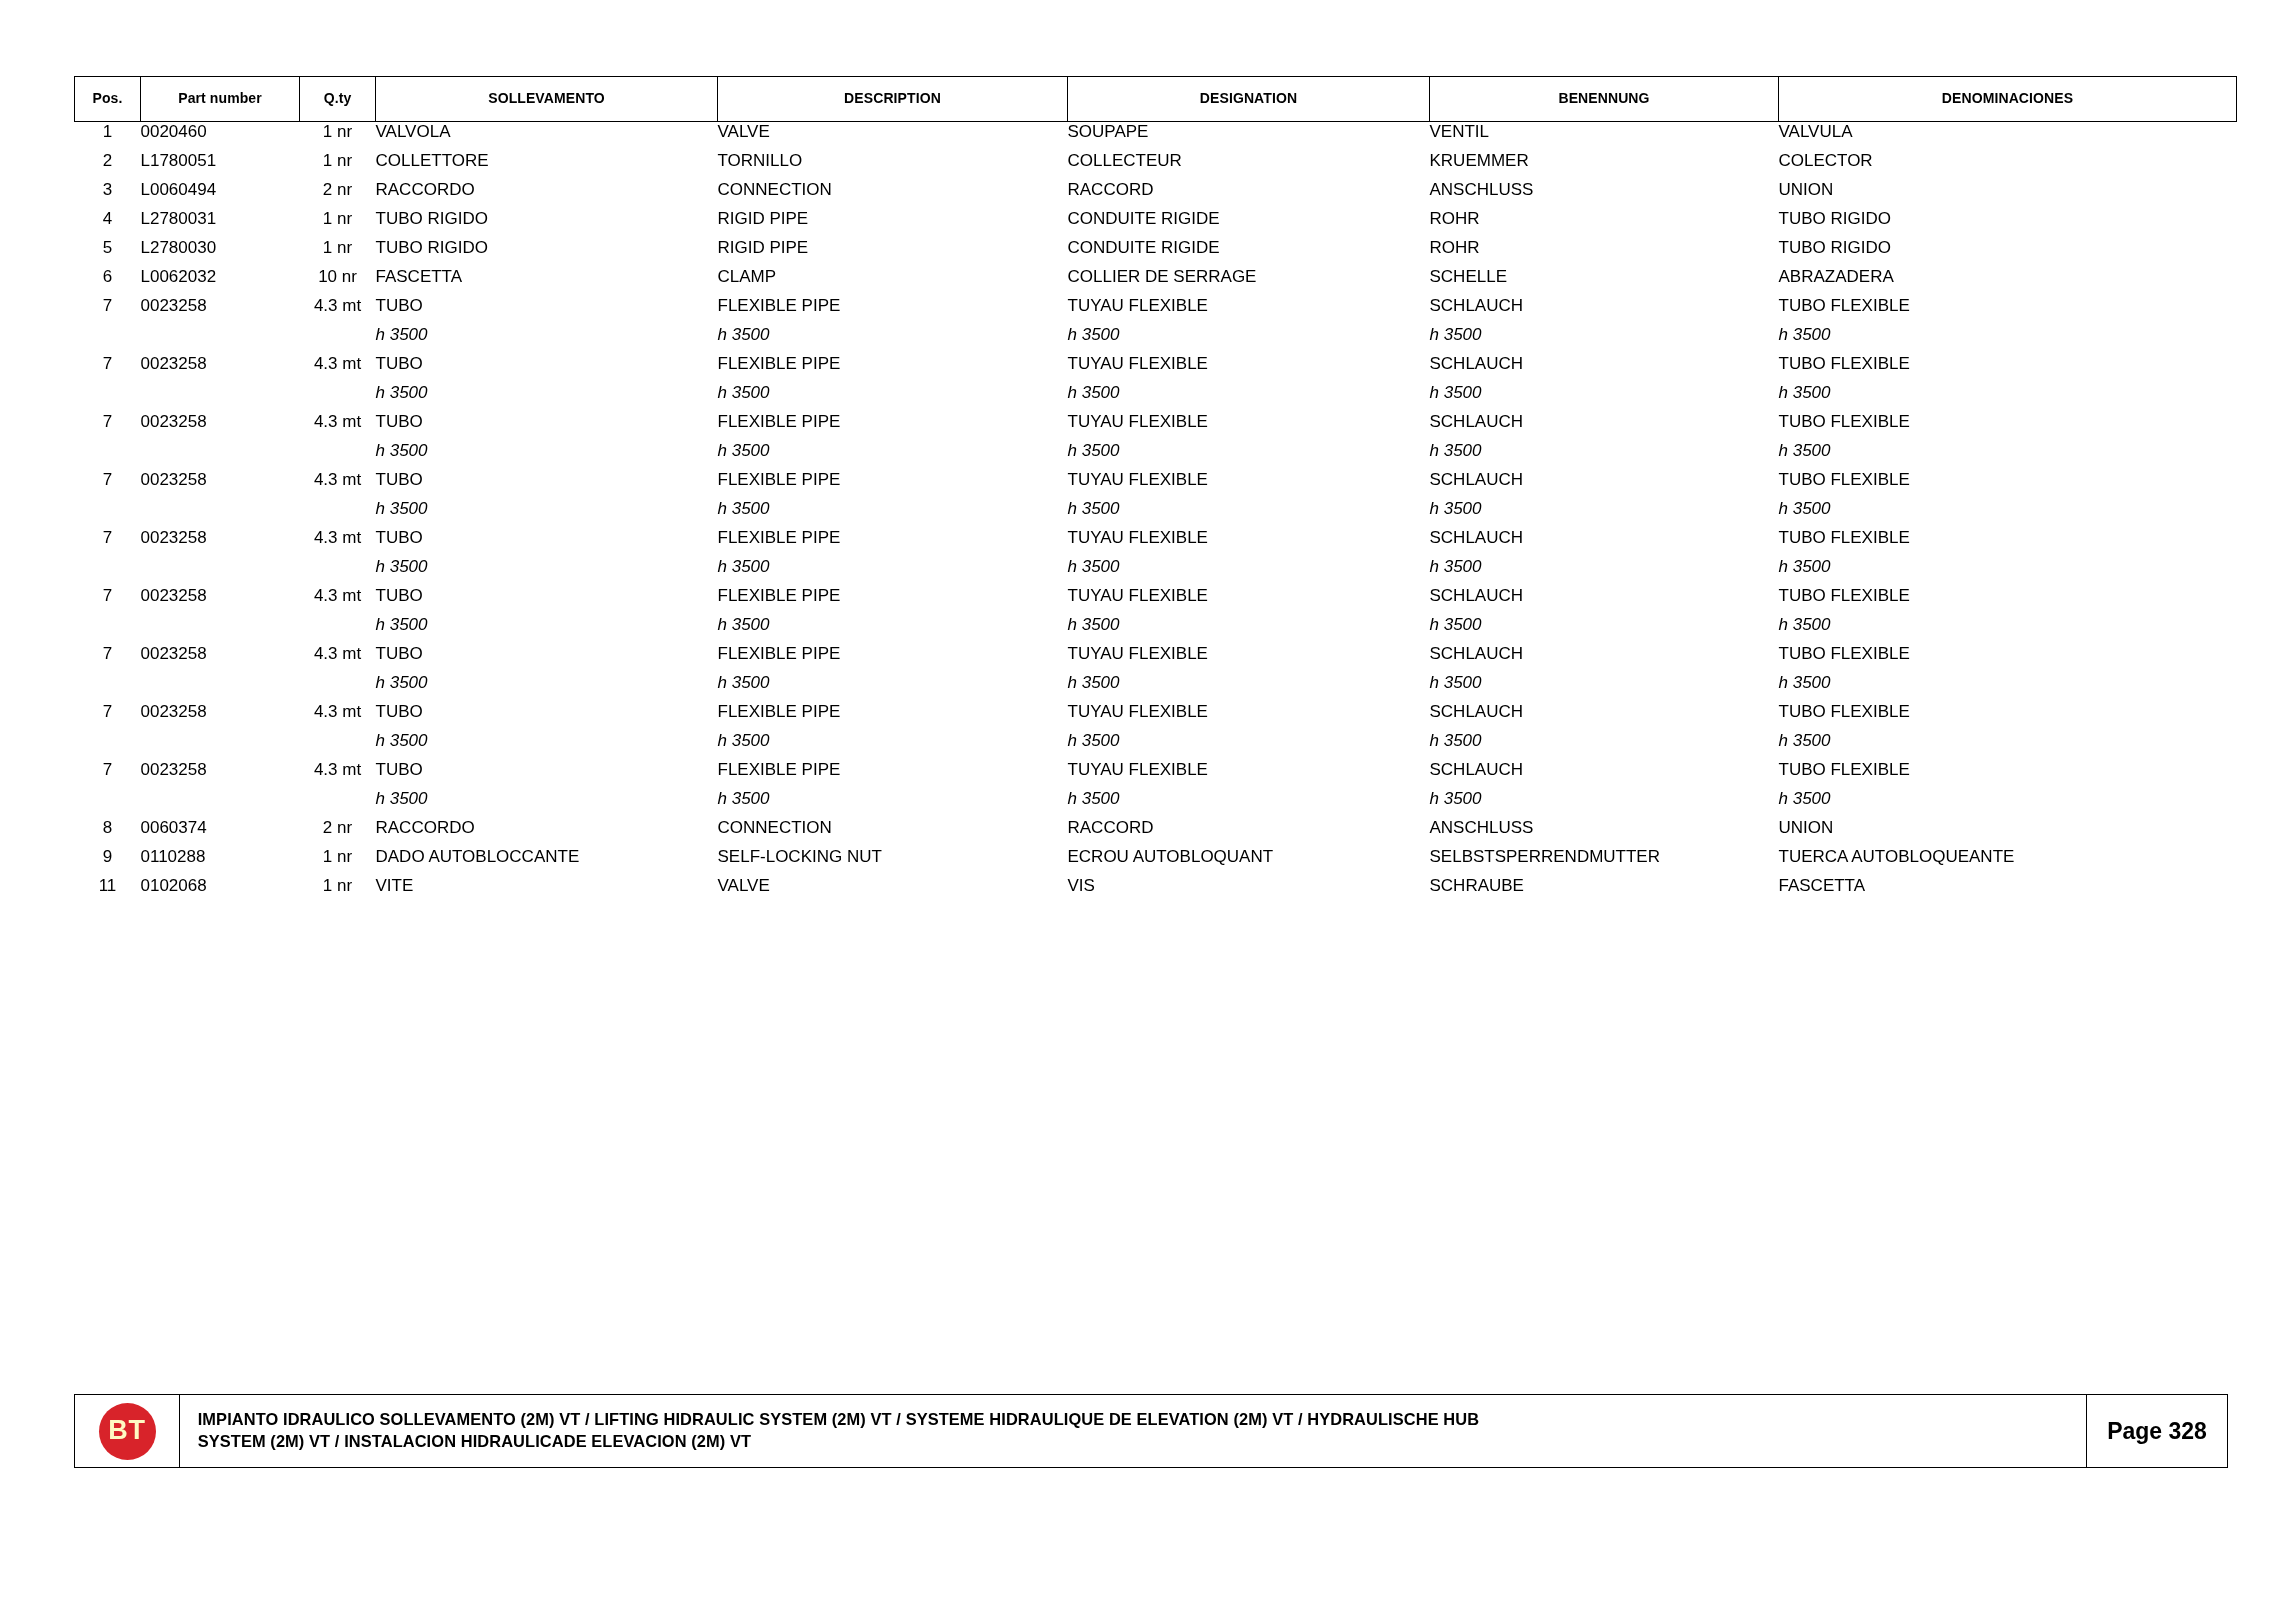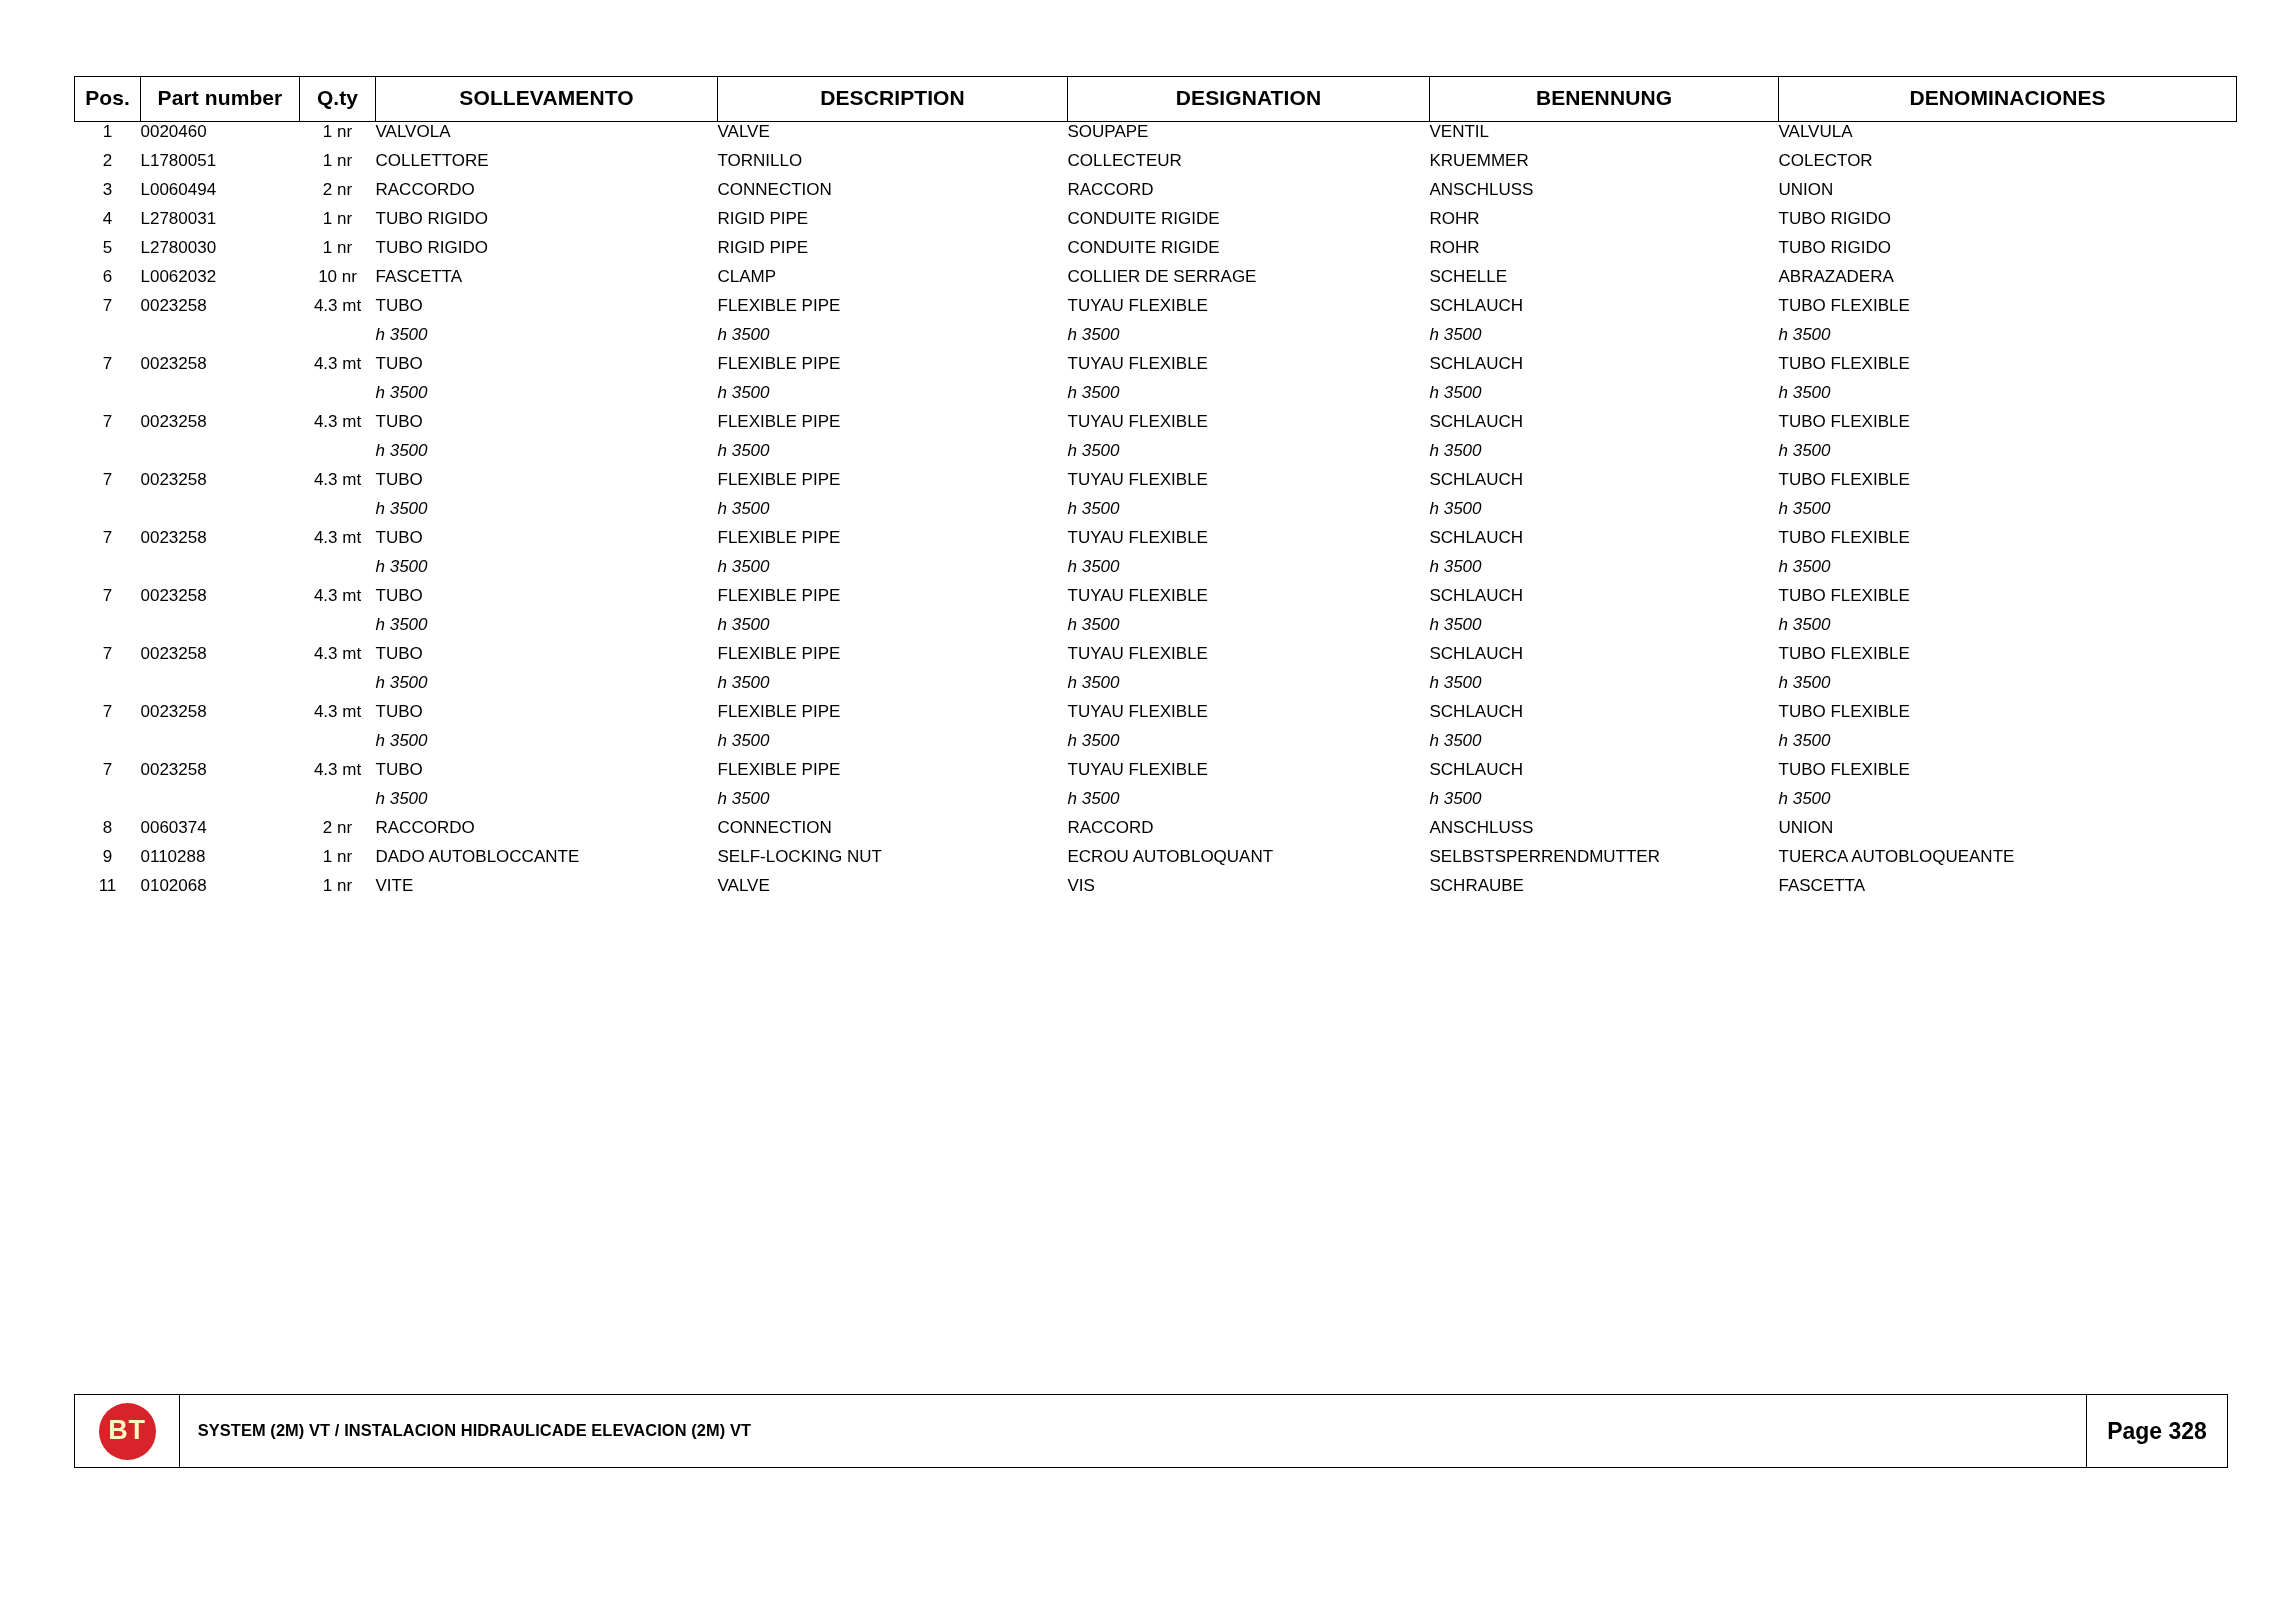--- a/index.html
+++ b/index.html
@@ -27,21 +27,21 @@
   .parts-table {
     position: absolute;
     left: 74px;
     top: 76px;
     width: 2154px;
     border-collapse: collapse;
     table-layout: fixed;
   }
   .parts-table thead th {
     border: 1.4px solid #000;
-    font-size: 21px;
+    font-size: 14px;
     font-weight: bold;
     padding: 6.1px 0 7.5px 0;
     text-align: center;
     vertical-align: middle;
     height: 30px;
     letter-spacing: 0.1px;
   }
   .parts-table thead th.col-pos   { width: 65px; }
   .parts-table thead th.col-part  { width: 158px; }
   .parts-table thead th.col-qty   { width: 75px; }
@@ -427,20 +427,21 @@
   </table>
 
   <div class="footer">
     <div class="footer-logo">
       <div class="bt-badge">
         <span>BT</span>
       </div>
     </div>
     <div class="footer-title">
       <div class="footer-title-inner">
+        <div>IMPIANTO IDRAULICO SOLLEVAMENTO (2M) VT / LIFTING HIDRAULIC SYSTEM (2M) VT / SYSTEME HIDRAULIQUE DE ELEVATION (2M) VT / HYDRAULISCHE HUB</div>
         <div>SYSTEM (2M) VT / INSTALACION HIDRAULICADE  ELEVACION (2M) VT</div>
       </div>
     </div>
     <div class="footer-page">Page 328</div>
   </div>
 
 </div>
 
 
 </body></html>

